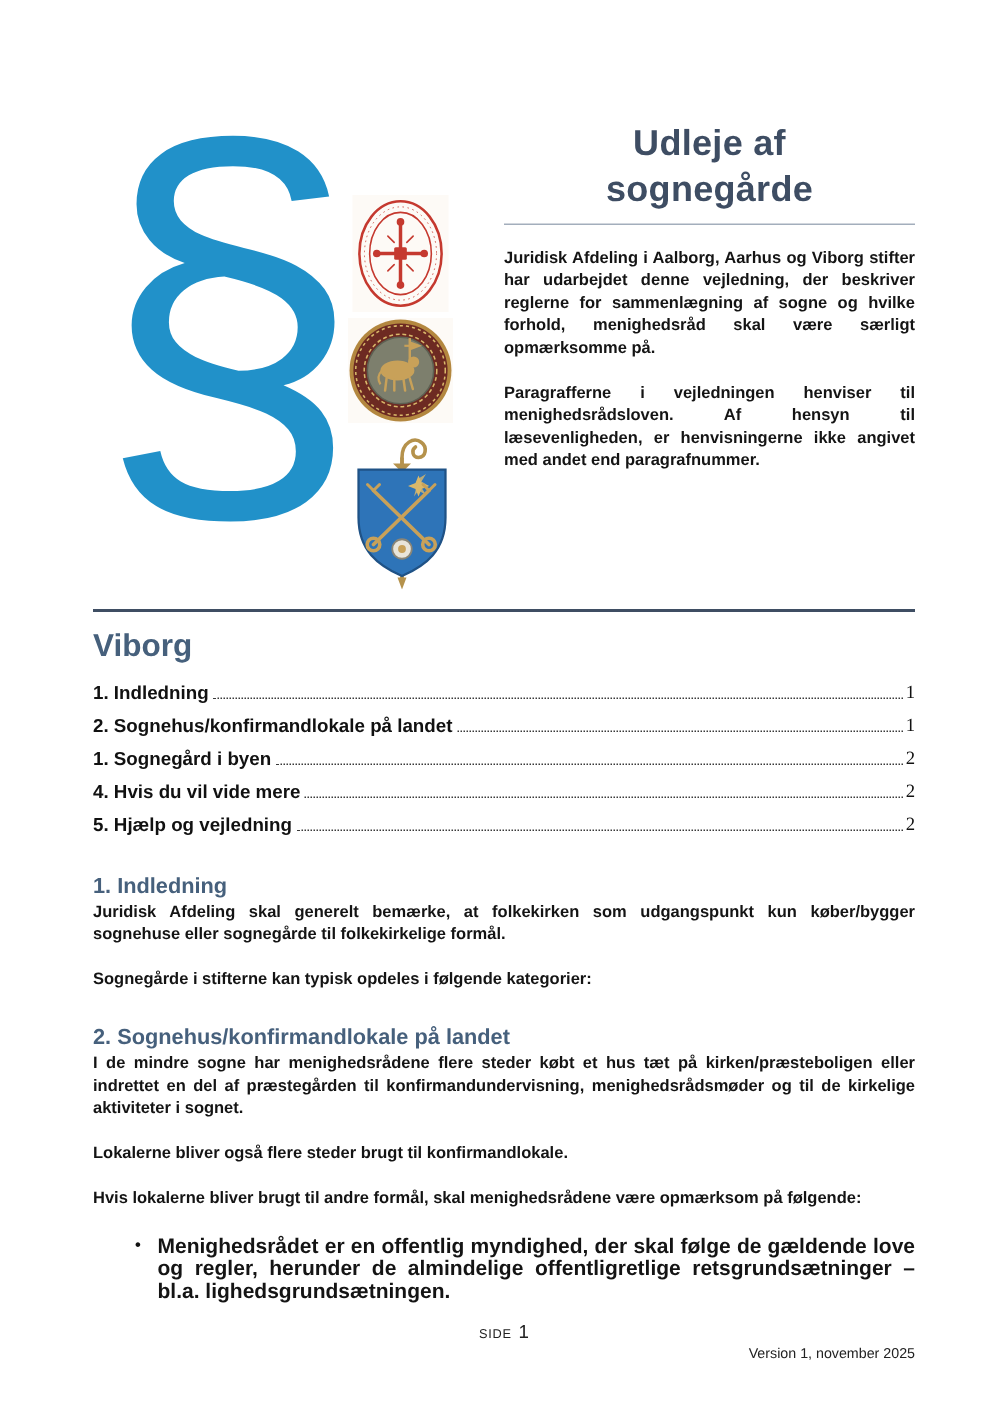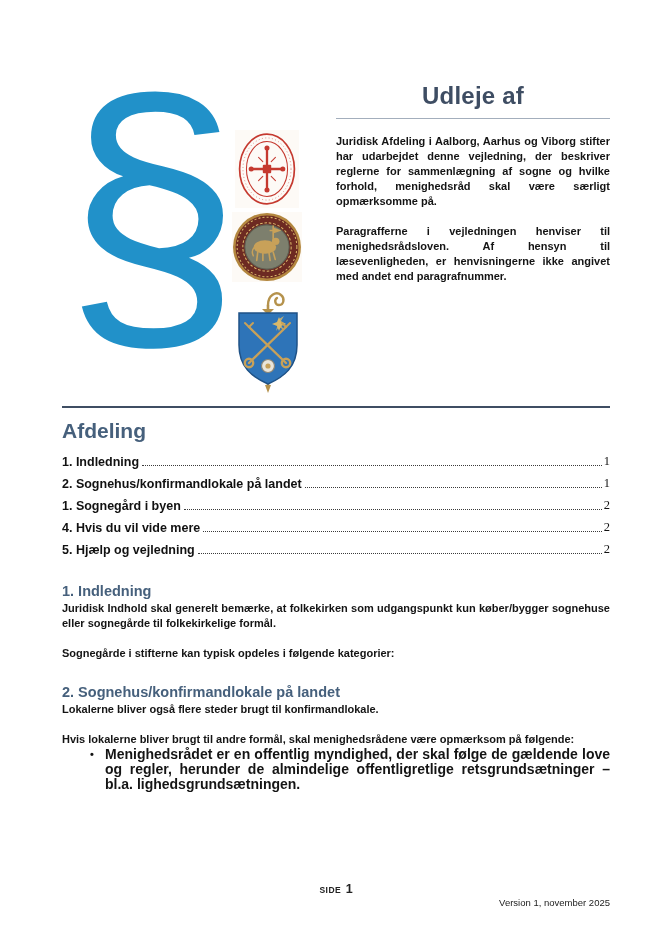--- a/index.html
+++ b/index.html
@@ -44,21 +44,21 @@
   .sec1 { top:583px; } .sec2 { top:684px; }
   .sec-heading { font-size:14.5px; font-weight:bold; color:#46607c; margin:0 0 2px 0; }
   .body-p { margin:0 0 15px 0; font-size:11px; line-height:15px; font-weight:bold; color:#141414; text-align:justify; }
   .body-p.single { text-align:left; }
   .bullet-row { display:flex; margin-top:0; }
   .bullet-mark { width:15px; padding-left:28px; font-size:11px; line-height:15px; font-weight:bold; }
   .bullet-text { flex:1; font-size:14px; line-height:15px; font-weight:bold; color:#141414; text-align:justify; }
   
   .footer-page {
     position:absolute; top:879px; left:62px; width:548px; text-align:center;
-    color:#222; font-weight:700;
+    color:#222; font-weight:400;
   }
   .footer-page .cap { font-size:8.5px; letter-spacing:0.5px; }
   .footer-page .num { font-size:12.5px; }
   .footer-version {
     position:absolute; top:897px; right:62px; font-size:9.5px; color:#222; font-weight:400;
   }
 </style>
 </head>
 <body>
 
@@ -145,33 +145,34 @@
         </g>
 
         <circle cx="36" cy="81" r="6.5" fill="#e9e5da" stroke="#8a8576" stroke-width="1.2"></circle>
         <circle cx="36" cy="81" r="2.6" fill="#c8a159"></circle>
       </svg>
     </div>
 
     <div class="hero-right">
       <div class="doc-title">
         <div>Udleje af</div>
+        <div>sognegårde</div>
       </div>
       <hr class="title-rule">
       <div class="intro">
         <p>Juridisk Afdeling i Aalborg, Aarhus og Viborg stifter har udarbejdet denne vejledning, der beskriver reglerne for sammenlægning af sogne og hvilke forhold, menighedsråd skal være særligt opmærksomme på.</p>
         <p>Paragrafferne i vejledningen henviser til menighedsrådsloven. Af hensyn til læsevenligheden, er henvisningerne ikke angivet med andet end paragrafnummer.</p>
       </div>
     </div>
   </div>
 
   <div class="divider"></div>
 
   <div class="toc">
-    <div class="toc-heading">Afdeling</div>
+    <div class="toc-heading">Viborg</div>
 
     <div class="toc-row">
       <span class="toc-label">1. Indledning</span>
       <span class="toc-dots"></span>
       <span class="toc-page">1</span>
     </div>
     <div class="toc-row">
       <span class="toc-label">2. Sognehus/konfirmandlokale på landet</span>
       <span class="toc-dots"></span>
       <span class="toc-page">1</span>
@@ -188,28 +189,29 @@
     </div>
     <div class="toc-row">
       <span class="toc-label">5. Hjælp og vejledning</span>
       <span class="toc-dots"></span>
       <span class="toc-page">2</span>
     </div>
   </div>
 
   <div class="section sec1">
     <div class="sec-heading">1. Indledning</div>
-    <p class="body-p">Juridisk Indhold skal generelt bemærke, at folkekirken som udgangspunkt kun køber/bygger sognehuse eller sognegårde til folkekirkelige formål.</p>
+    <p class="body-p">Juridisk Afdeling skal generelt bemærke, at folkekirken som udgangspunkt kun køber/bygger sognehuse eller sognegårde til folkekirkelige formål.</p>
     <p class="body-p single">Sognegårde i stifterne kan typisk opdeles i følgende kategorier:</p>
   </div>
 
   <div class="section sec2">
     <div class="sec-heading">2. Sognehus/konfirmandlokale på landet</div>
+    <p class="body-p">I de mindre sogne har menighedsrådene flere steder købt et hus tæt på kirken/præsteboligen eller indrettet en del af præstegården til konfirmandundervisning, menighedsrådsmøder og til de kirkelige aktiviteter i sognet.</p>
     <p class="body-p single">Lokalerne bliver også flere steder brugt til konfirmandlokale.</p>
-    <p class="body-p single" style="margin-bottom:0;">Hvis lokalerne bliver brugt til andre formål, skal menighedsrådene være opmærksom på følgende:</p>
+    <p class="body-p single" style="margin-bottom:16px;">Hvis lokalerne bliver brugt til andre formål, skal menighedsrådene være opmærksom på følgende:</p>
     <div class="bullet-row">
       <span class="bullet-mark">•</span>
       <span class="bullet-text">Menighedsrådet er en offentlig myndighed, der skal følge de gældende love og regler, herunder de almindelige offentligretlige retsgrundsætninger – bl.a. lighedsgrundsætningen.</span>
     </div>
   </div>
 
   <div class="footer-page">
     <span class="cap">SIDE</span>
     <span class="num">1</span>
   </div>

